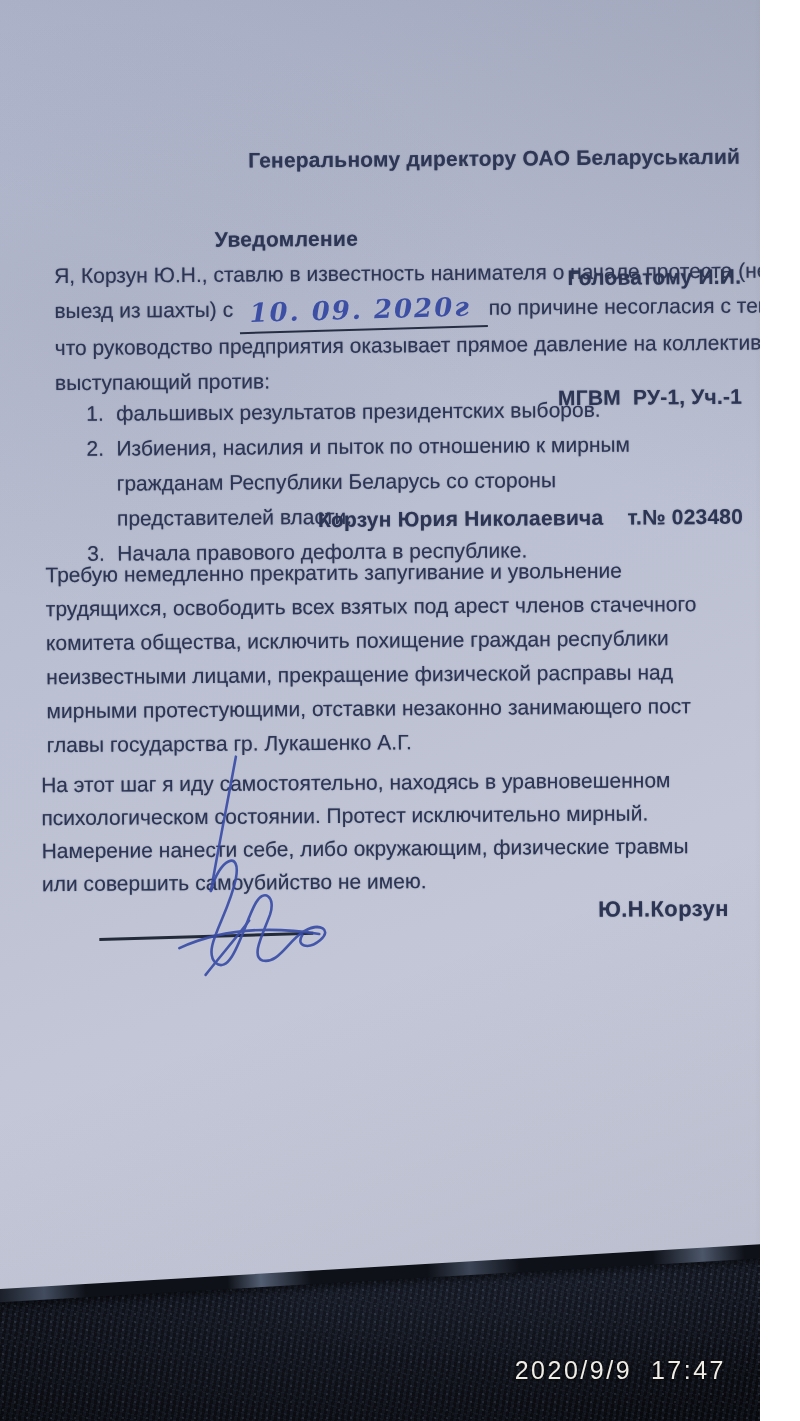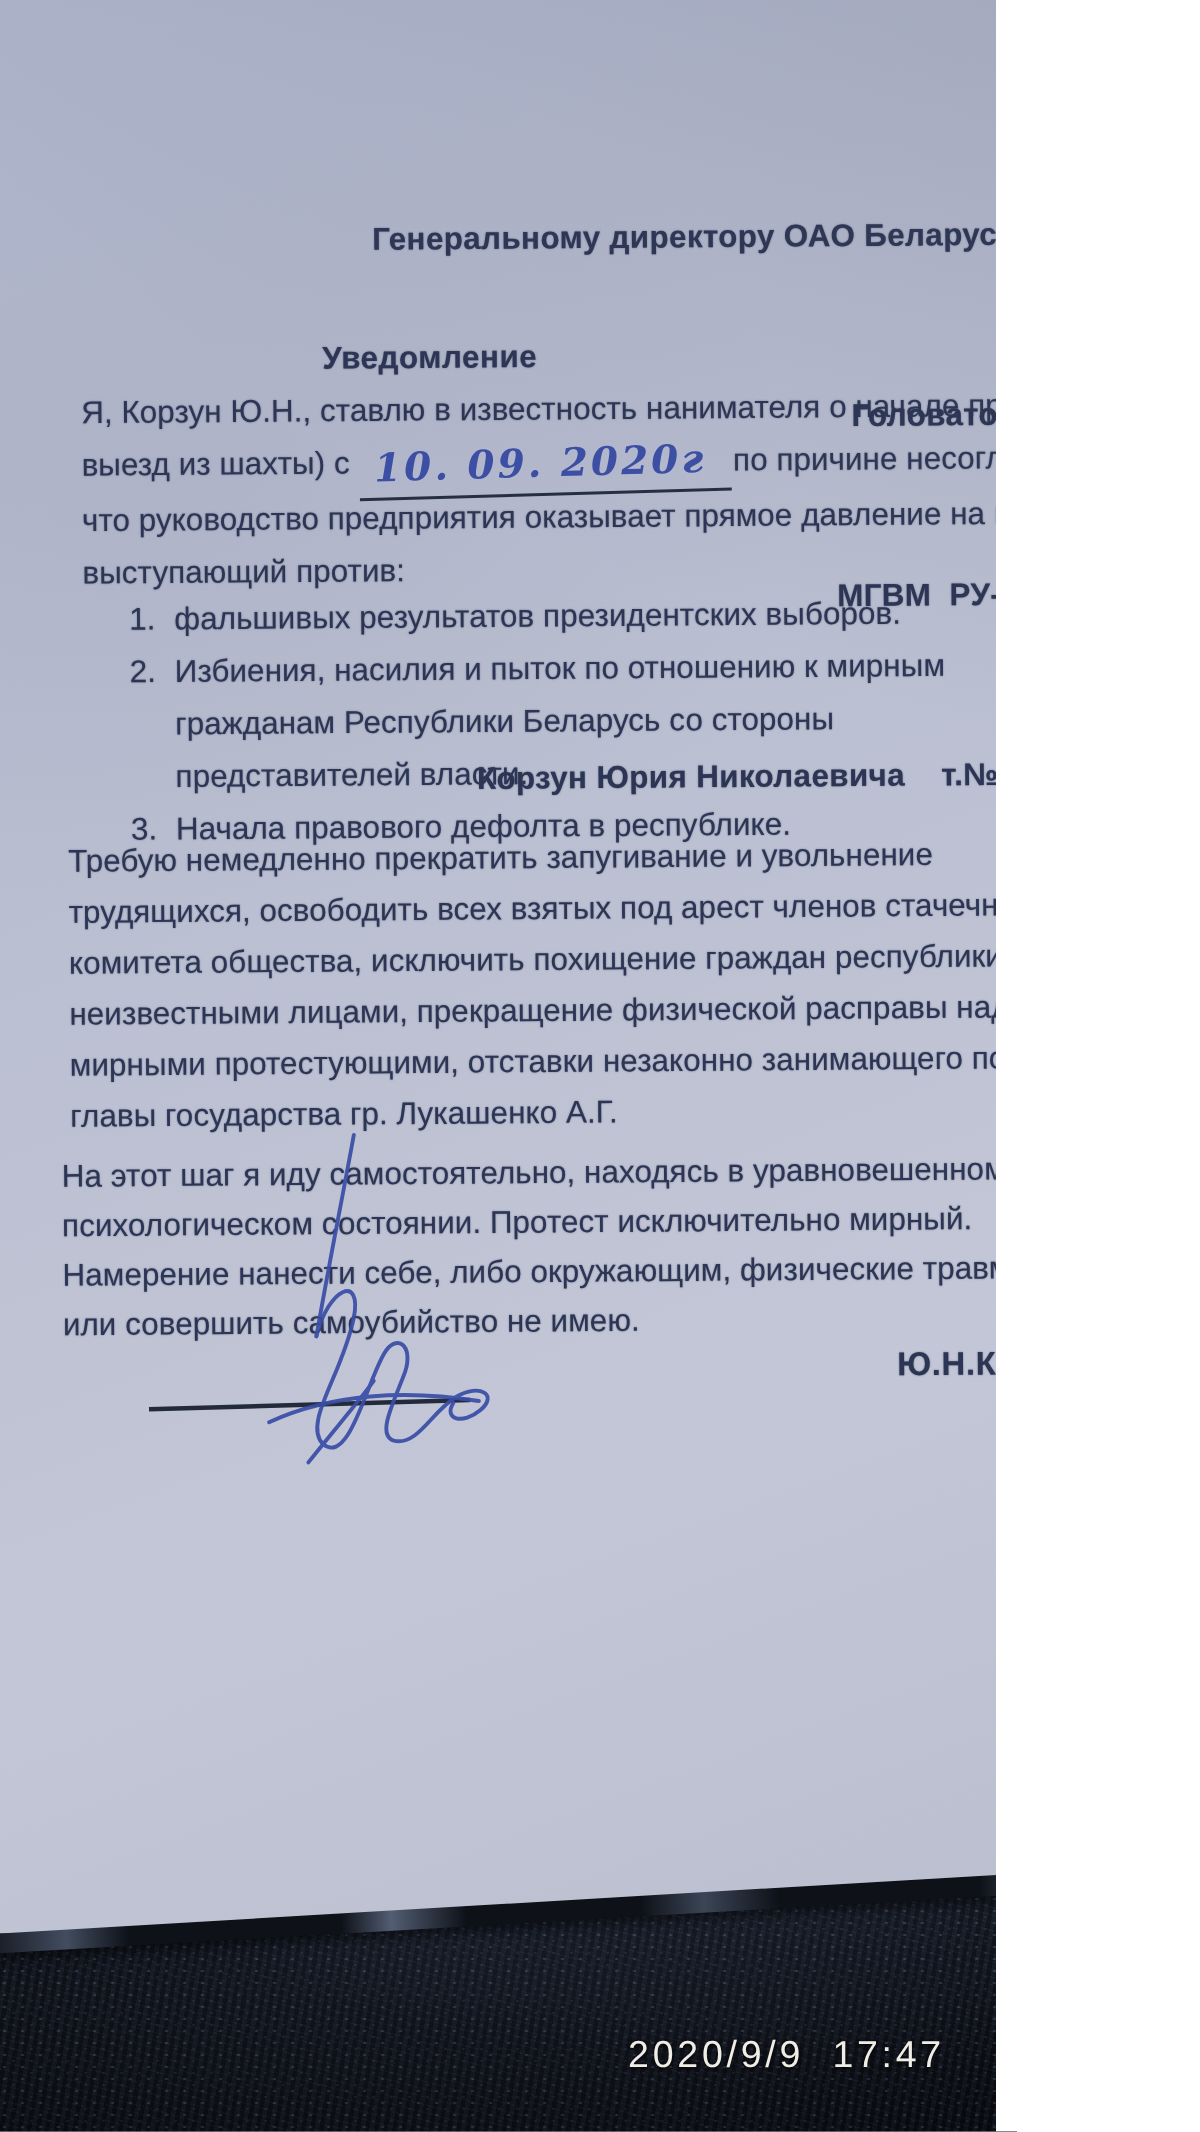--- a/index.html
+++ b/index.html
@@ -5,21 +5,21 @@
   html, body { margin: 0; padding: 0; }
   body {
     width: 800px; height: 1421px;
     overflow: hidden;
     position: relative;
     font-family: "Liberation Sans", sans-serif;
   }
 
   .photo {
     position: absolute; inset: 0;
-    width: 664px; height: 1421px;
+    width: 760px; height: 1421px;
     overflow: hidden;
   }
 
   
   .fabric {
     position: absolute; inset: 0; z-index: 0;
     background-color: #11141c;
     background-image:
       radial-gradient(2.4px 1.5px at 3px 2px, rgba(150,170,202,0.40), transparent 70%),
       radial-gradient(2.2px 1.4px at 9px 6px, rgba(118,138,172,0.26), transparent 70%),

